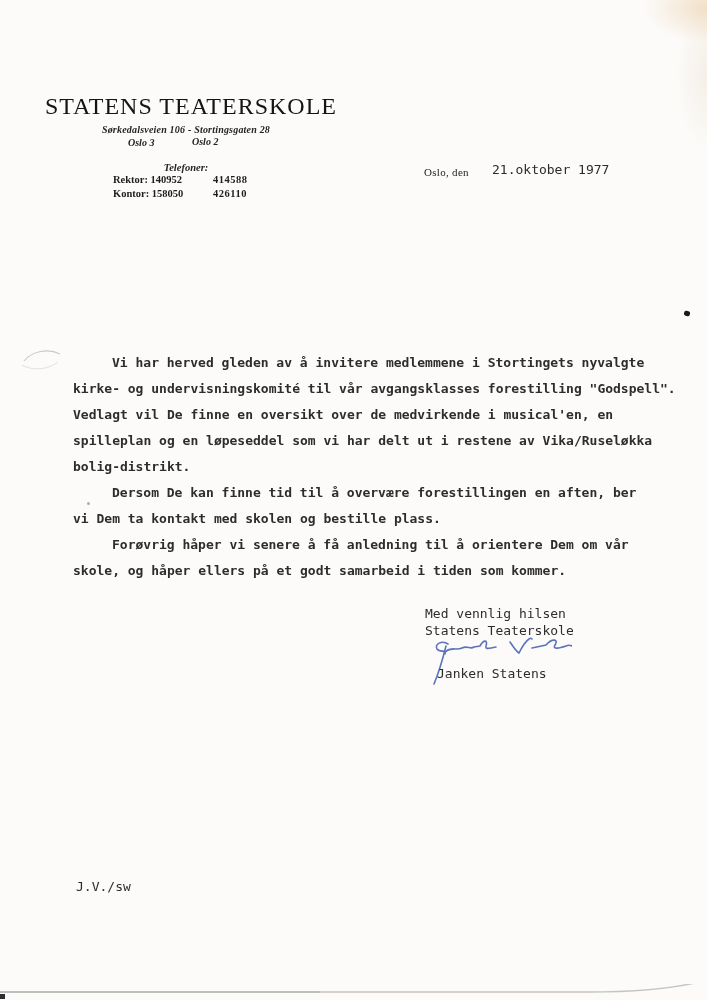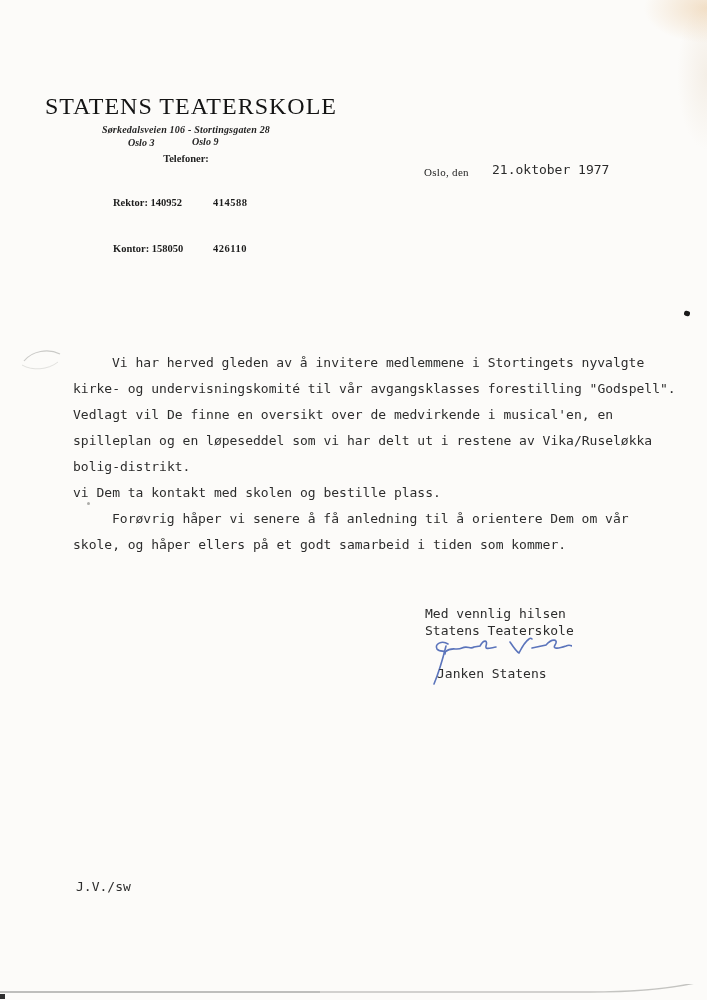--- a/index.html
+++ b/index.html
@@ -41,26 +41,27 @@
     font-weight: bold;
     color: #242424;
     letter-spacing: 0.2px;
     white-space: nowrap;
   }
   .lh-cities { position: relative; height: 15px; font-style: italic; font-weight: bold; font-size: 10px; color: #242424; }
   .lh-city-left  { position: absolute; left: 83px;  top: 2px; }
   .lh-city-right { position: absolute; left: 147px; top: 1px; }
   .lh-phones-heading {
     text-align: center;
+    font-style: italic;
     font-weight: bold;
     font-size: 10.5px;
-    margin-top: 3px;
+    margin-top: 12px;
     color: #242424;
   }
-  .lh-phone-row { position: relative; height: 14px; font-size: 10.5px; font-weight: bold; color: #1d1d1d; margin-top: 32px; }
+  .lh-phone-row { position: relative; height: 14px; font-size: 10.5px; font-weight: bold; color: #1d1d1d; }
   .lh-phone-label { position: absolute; left: 68px; top: 1px; white-space: pre; }
   .lh-phone-b { position: absolute; left: 168px; top: 1px; letter-spacing: 0.5px; }
 
   
   .dateline-place {
     left: 424px; top: 166px;
     font-size: 11px;
     color: #222222;
     letter-spacing: 0.3px;
   }
@@ -72,20 +73,21 @@
     text-align: center;
   }
 
   
   .letter-body {
     left: 73px; top: 350px; width: 615px;
     font-family: "DejaVu Sans Mono", monospace;
     font-size: 13px;
     line-height: 26px;
     color: #2d2d2d;
+    font-weight: bold;
   }
   .letter-body .line { white-space: pre; }
   .letter-body .indent { padding-left: 39px; }
 
   
   .sig-block {
     left: 425px; top: 605px;
     font-family: "DejaVu Sans Mono", monospace;
     font-size: 13px;
     line-height: 17px;
@@ -123,21 +125,21 @@
 </head>
 <body>
 
 <div class="paper">
 
   <div class="abs letterhead">
     <div class="school-name">STATENS TEATERSKOLE</div>
     <div class="lh-address">Sørkedalsveien 106 - Stortingsgaten 28</div>
     <div class="lh-cities">
       <span class="lh-city-left">Oslo 3</span>
-      <span class="lh-city-right">Oslo 9</span>
+      <span class="lh-city-right">Oslo 2</span>
     </div>
     <div class="lh-phones-heading">Telefoner:</div>
     <div class="lh-phone-row">
       <span class="lh-phone-label">Rektor: 140952</span>
       <span class="lh-phone-b">414588</span>
     </div>
     <div class="lh-phone-row">
       <span class="lh-phone-label">Kontor: 158050</span>
       <span class="lh-phone-b">426110</span>
     </div>
@@ -145,20 +147,21 @@
 
   <div class="abs dateline-place">Oslo, den</div>
   <div class="abs dateline-date mono">21.oktober 1977</div>
 
   <div class="abs letter-body">
     <div class="line indent">Vi har herved gleden av å invitere medlemmene i Stortingets nyvalgte</div>
     <div class="line">kirke- og undervisningskomité til vår avgangsklasses forestilling "Godspell".</div>
     <div class="line">Vedlagt vil De finne en oversikt over de medvirkende i musical'en, en</div>
     <div class="line">spilleplan og en løpeseddel som vi har delt ut i restene av Vika/Ruseløkka</div>
     <div class="line">bolig-distrikt.</div>
+    <div class="line indent">Dersom De kan finne tid til å overvære forestillingen en aften, ber</div>
     <div class="line">vi Dem ta kontakt med skolen og bestille plass.</div>
     <div class="line indent">Forøvrig håper vi senere å få anledning til å orientere Dem om vår</div>
     <div class="line">skole, og håper ellers på et godt samarbeid i tiden som kommer.</div>
   </div>
 
   <div class="abs sig-block">
     <div>Med vennlig hilsen</div>
     <div>Statens Teaterskole</div>
   </div>
 

